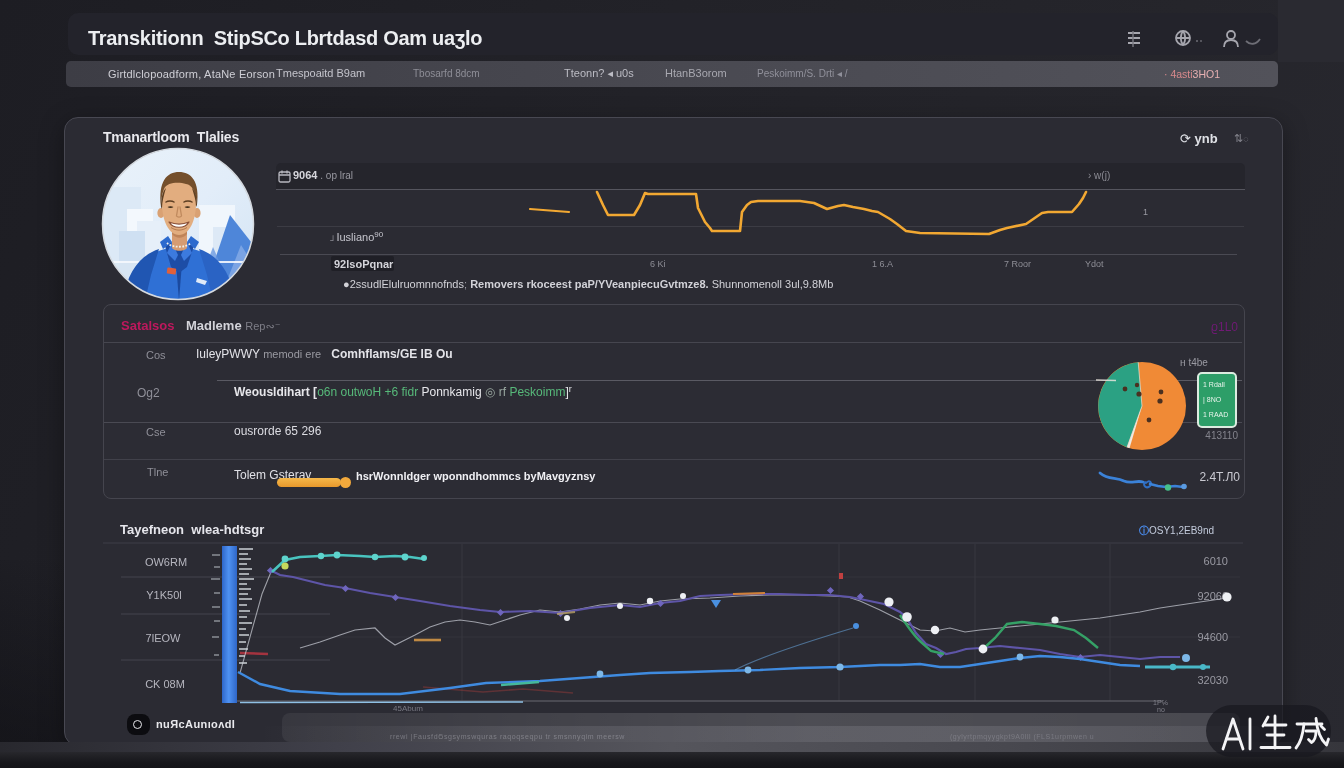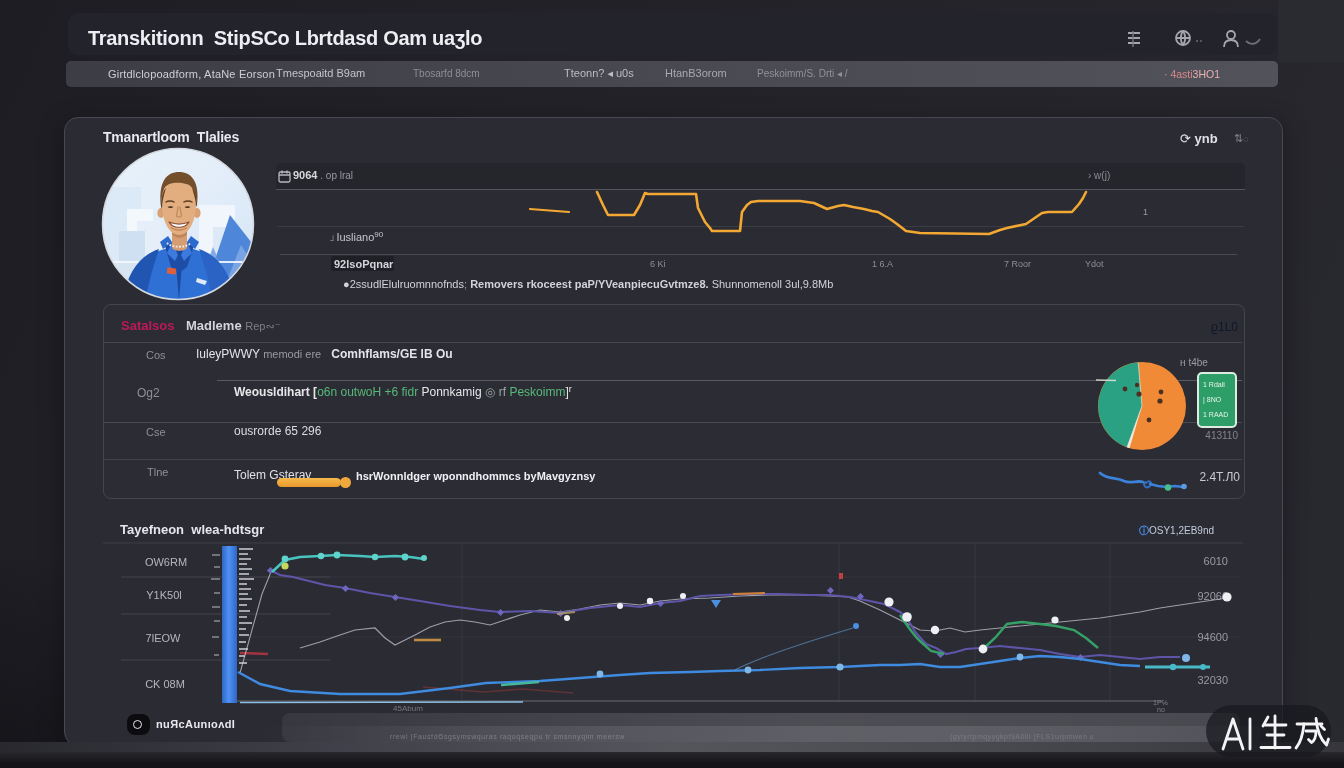--- a/index.html
+++ b/index.html
@@ -126,21 +126,21 @@
   <path d="M70,80.5 C75,84 81,84 86,80.5" fill="none" stroke="#b57a50" stroke-width="1"></path>
   <rect x="66" y="121" width="9" height="6" rx="1" fill="#e0603a" transform="rotate(8 70 124)"></rect>
   <path d="M96,131 l10,3 l-2,4 l-9,-3 Z" fill="#f4f8fc" opacity=".9"></path>
  </g>
  <circle cx="77" cy="77" r="75.5" fill="none" stroke="#d4d9df" stroke-width="1.5"></circle>
 </svg>
 
 <div class="abs" style="left:103px;top:304px;width:1140px;height:193px;border:1px solid #45454e;border-radius:8px;background:rgba(255,255,255,0.008)"></div>
 <div class="abs" style="left:121px;top:318px;font-size:13px;font-weight:bold;color:#be185d">Satalsos</div>
 <div class="abs" style="left:186px;top:318px;font-size:13px;font-weight:bold;color:#d4d4da">Madleme <span style="color:#7e7e87;font-size:11px;font-weight:normal">Rep∾⁻</span></div>
-<div class="abs" style="left:1150px;top:320px;width:88px;text-align:right;font-size:12px;color:#0f172a">ϱ1L0</div>
+<div class="abs" style="left:1150px;top:320px;width:88px;text-align:right;font-size:12px;color:#701a75">ϱ1L0</div>
 <div class="line" style="left:104px;top:342px;width:1138px;background:#46464f"></div>
 <div class="line" style="left:217px;top:380px;width:1025px;background:#5a5a63"></div>
 <div class="line" style="left:104px;top:422px;width:1138px;background:#4a4a53"></div>
 <div class="line" style="left:104px;top:459px;width:1138px;background:#41414a"></div>
 
 <div class="abs" style="left:146px;top:349px;font-size:11px;color:#8f8f98">Cos</div>
 <div class="abs" style="left:196px;top:347px;font-size:12px;color:#e3e3e8">IuleyPWWY <span style="color:#9a9aa2;font-size:11px">memodi ere</span>&nbsp;&nbsp; <b>Comhflams/GE IB Ou</b></div>
 <div class="abs" style="left:137px;top:386px;font-size:12px;color:#8f8f98">Og2</div>
 <div class="abs" style="left:234px;top:384px;font-size:12px;color:#e6e6ea"><b>Weousldihart [</b><span style="color:#57b97a">o6n outwoH +6 fidr</span> Ponnkamig <span style="color:#9aa8a0">◎ rf</span> <span style="color:#57b97a">Peskoimm</span>]<span style="font-size:9px;vertical-align:4px">r</span></div>
 <div class="abs" style="left:146px;top:426px;font-size:11px;color:#8f8f98">Cse</div>

